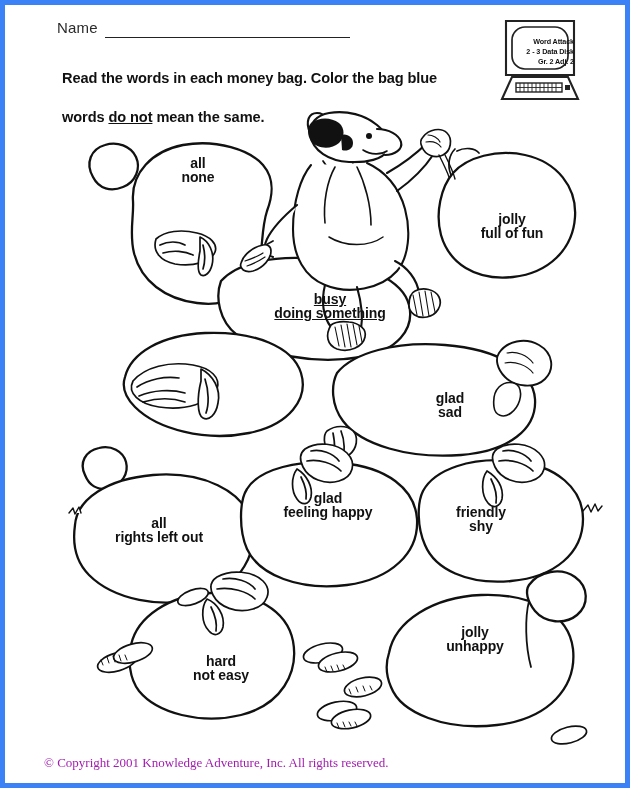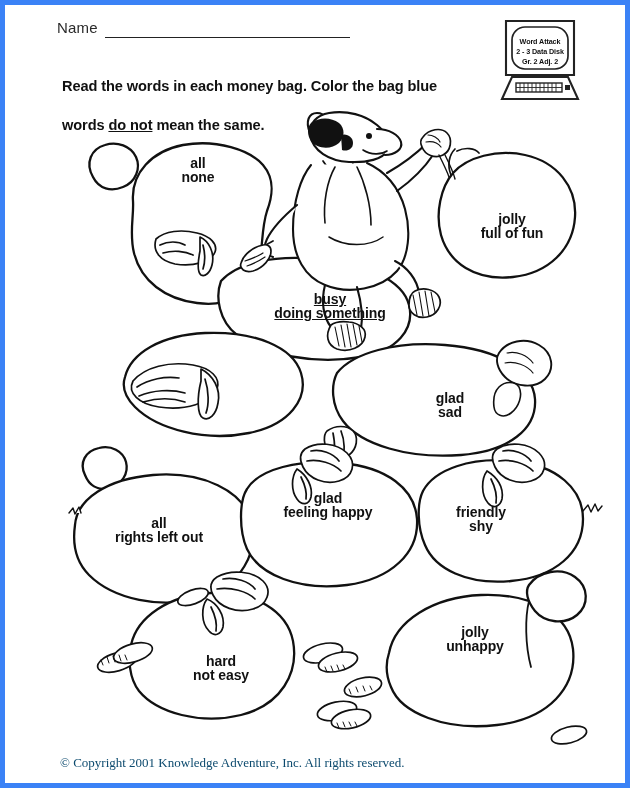--- a/index.html
+++ b/index.html
@@ -46,40 +46,39 @@
   #instructions {
     position: absolute;
     left: 57px;
     top: 64px;
     width: 400px;
     font-size: 14.6px;
     line-height: 1.33;
     color: #111;
     font-weight: 600;
     letter-spacing: -0.1px;
-    margin-top: 8px;
   }
   #instructions .u {
     text-decoration: underline;
   }
   
   #computer {
     position: absolute;
     left: 487px;
     top: 14px;
     width: 96px;
     height: 84px;
   }
   #computer svg { display:block; }
   #computer-text {
     position: absolute;
     left: 14px;
     top: 18px;
     width: 68px;
-    text-align: center;
+    text-align: right;
     font-size: 7.2px;
     line-height: 1.42;
     color: #111;
     font-weight: 700;
     letter-spacing: -0.1px;
   }
   
   #art {
     position: absolute;
     left: 0;
@@ -97,25 +96,25 @@
     font-size: 14px;
     line-height: 1.0;
     letter-spacing: -0.1px;
     white-space: nowrap;
   }
   .bag-words .w1 { display: block; }
   .bag-words .w2 { display: block; }
   
   #footer {
     position: absolute;
-    left: 55px;
+    left: 39px;
     bottom: 12px;
     font-family: "Liberation Serif", serif;
     font-size: 13px;
-    color: #0c4a6e;
+    color: #a21caf;
     white-space: nowrap;
   }
 </style>
 </head>
 <body>
 
 <div id="page">
 
   <div id="name-row">
     <span id="name-label">Name</span>

